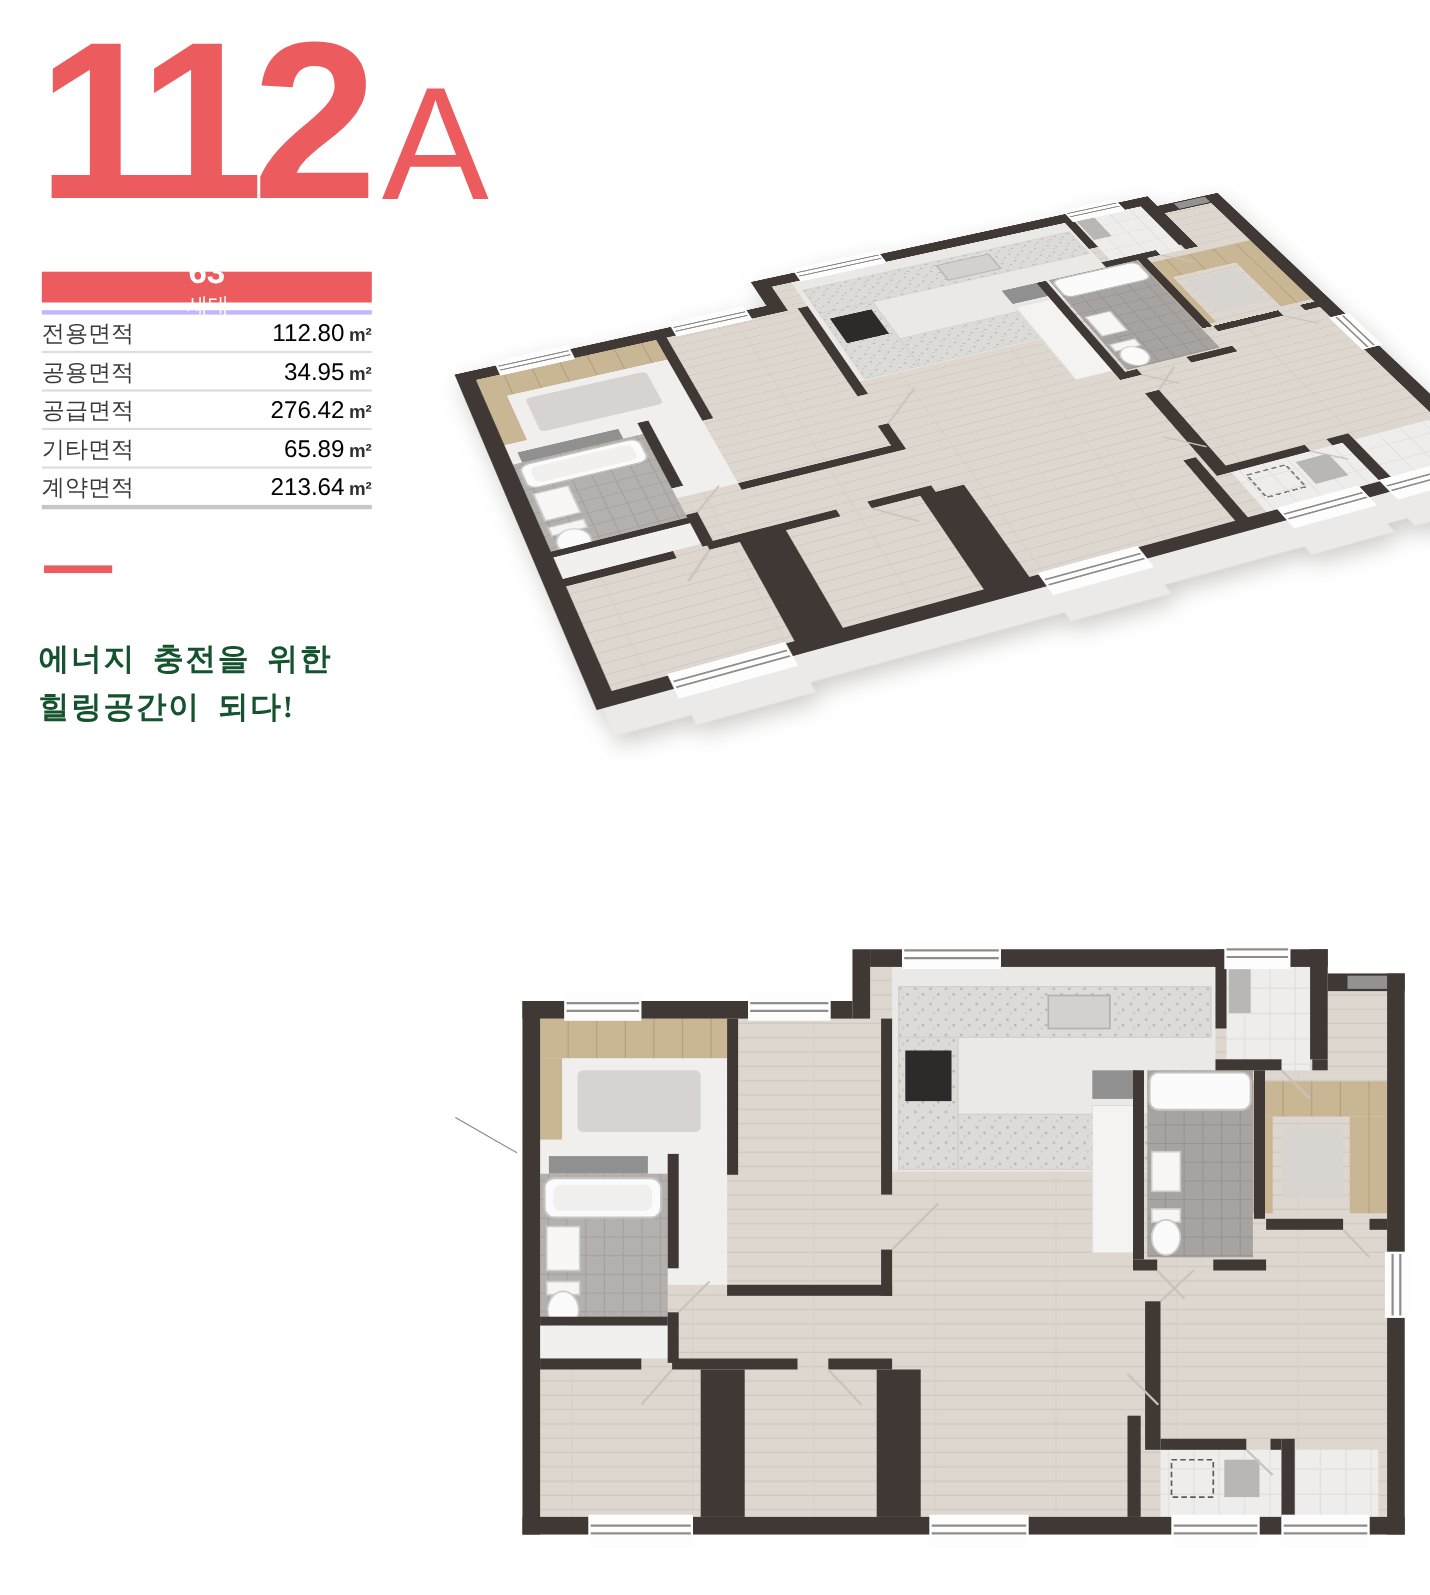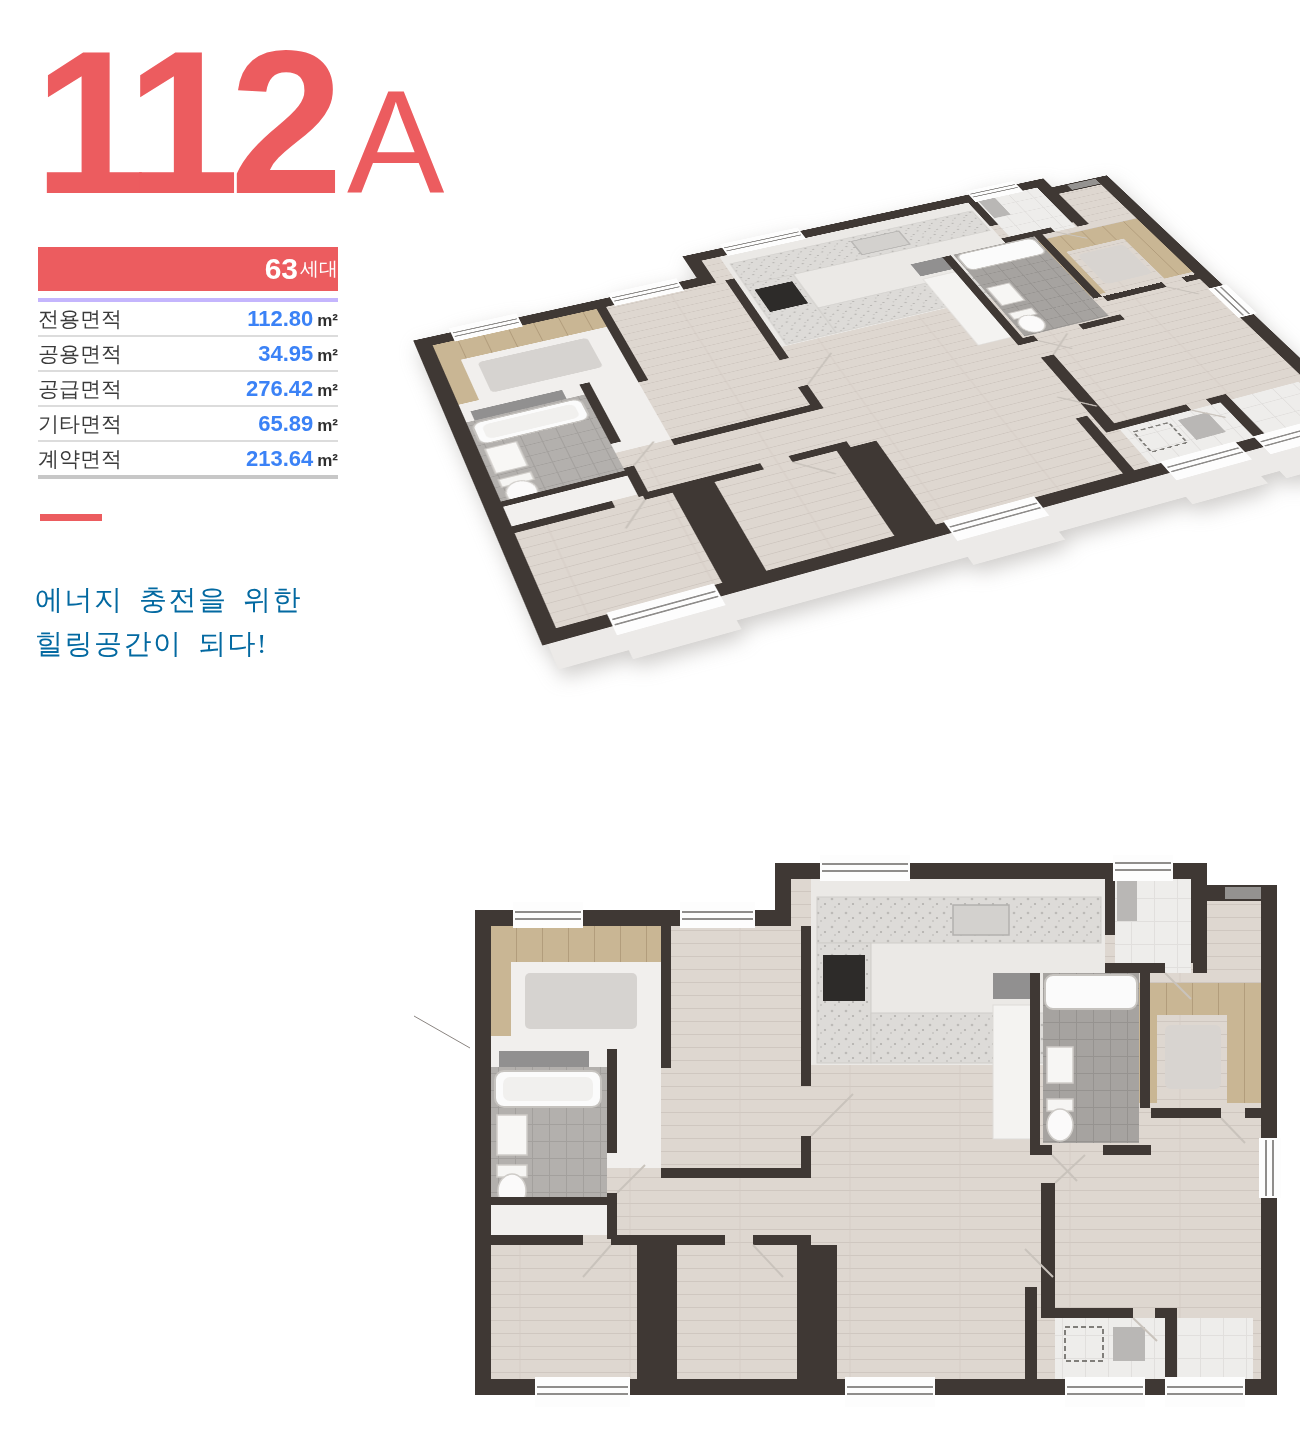--- a/index.html
+++ b/index.html
@@ -1,40 +1,40 @@
 <!DOCTYPE html>
 <html><head>
 <meta charset="utf-8">
 <style>
   html,body{margin:0;padding:0;background:#ffffff;}
   body{width:1300px;height:1450px;position:relative;overflow:hidden;
        font-family:"Liberation Sans",sans-serif;color:#2e2b29;}
 
   
-  .unit-badge{position:absolute;left:34px;top:16px;display:flex;align-items:flex-end;color:#ec5c5f;}
+  .unit-badge{position:absolute;left:34px;top:4px;display:flex;align-items:flex-end;color:#ec5c5f;}
   .unit-number{font-size:204px;font-weight:700;line-height:1.04;letter-spacing:-10px;}
   .unit-letter{font-size:146px;font-weight:300;line-height:1;margin-left:14px;margin-bottom:12px;letter-spacing:0;}
 
   .summary{position:absolute;left:38px;top:247px;width:300px;}
-  .summary-header{height:44px;background:#ec5c5f;color:#fff;display:flex;align-items:center;justify-content:flex-end;}
+  .summary-header{height:28px;background:#ec5c5f;color:#fff;display:flex;align-items:center;justify-content:center;flex-direction:column;}
   .summary-header .count{font-size:30px;font-weight:700;}
   .summary-header .count-suffix{font-size:19px;font-weight:400;margin-left:2px;}
   .summary-body{margin-top:7px;border-top:4px solid #c4b5fd;border-bottom:4px solid #c7c7c7;}
   .area-row{display:flex;align-items:center;justify-content:space-between;height:33px;border-bottom:2px solid #dcdcdc;}
   .area-row:last-child{border-bottom:none;}
   .area-label{display:inline-block;width:180px;font-size:21px;color:#3a3a3a;
               text-align:justify;text-align-last:justify;}
   .area-value-wrap{display:flex;align-items:baseline;}
-  .area-value{font-size:22px;font-weight:700;color:#3b82f6;}
+  .area-value{font-size:22px;font-weight:400;color:#000000;}
   .area-unit{font-size:17px;font-weight:600;color:#2f2f2f;margin-left:4px;}
 
   .accent-dash{position:absolute;left:40px;top:514px;width:62px;height:7px;background:#ec5c5f;}
 
   .tagline{position:absolute;left:35px;top:578px;font-family:"Liberation Serif",serif;
-           font-size:28px;line-height:44px;color:#0369a1;letter-spacing:1.5px;word-spacing:7px;}
+           font-size:28px;line-height:44px;color:#14532d;letter-spacing:1.5px;word-spacing:7px;font-weight:bold;}
   .tagline p{margin:0;}
 
   
   .iso-wrap{position:absolute;left:450px;top:15px;width:840px;height:700px;
             filter:drop-shadow(16px 24px 0 #eceae8) drop-shadow(4px 8px 10px rgba(130,124,118,.38));}
   .iso-plan{position:absolute;left:10px;top:70px;
             transform:perspective(2000px) rotateX(55deg) rotateZ(-23deg) scale(1.02);
             transform-origin:50% 50%;}
   .iso-tab{position:absolute;left:26px;top:408px;width:58px;height:46px;background:#8b8987;
            transform:rotate(22deg);}

